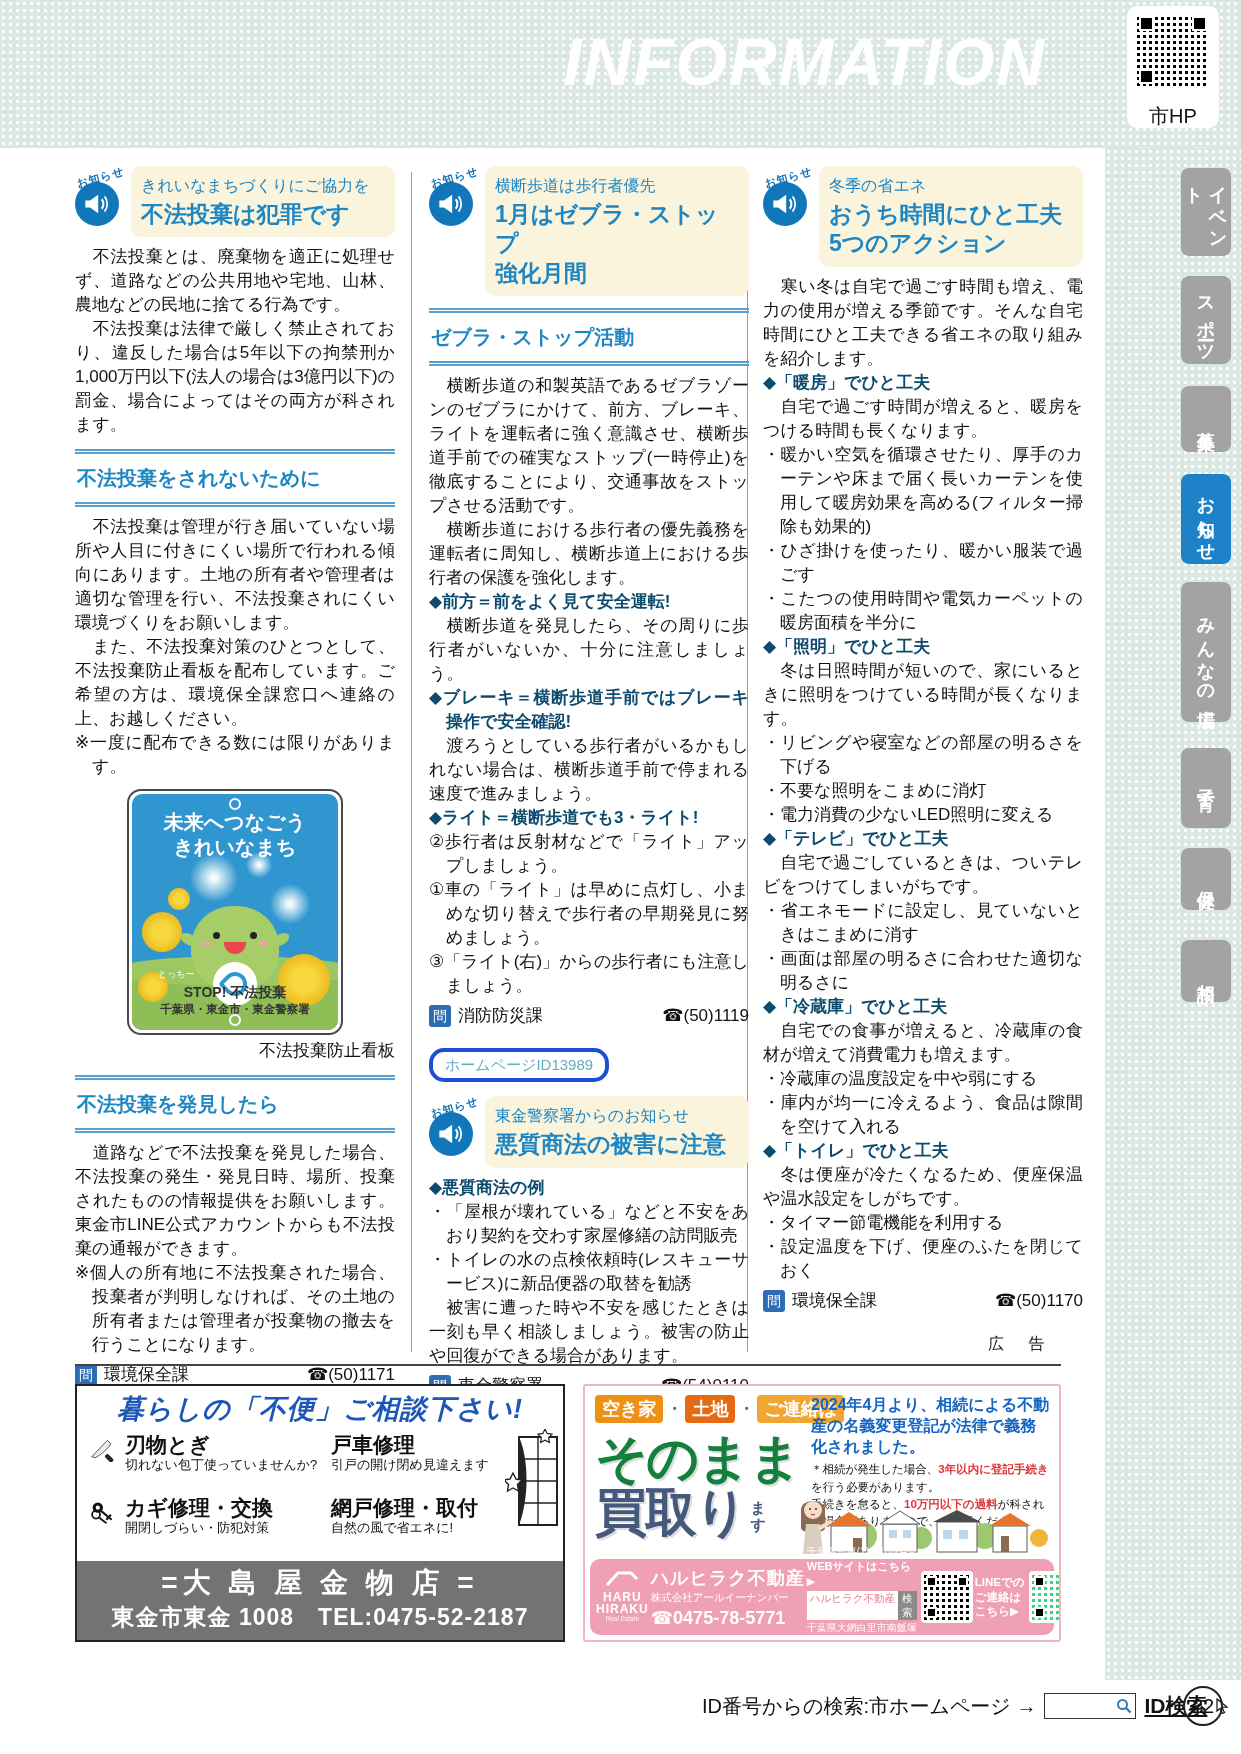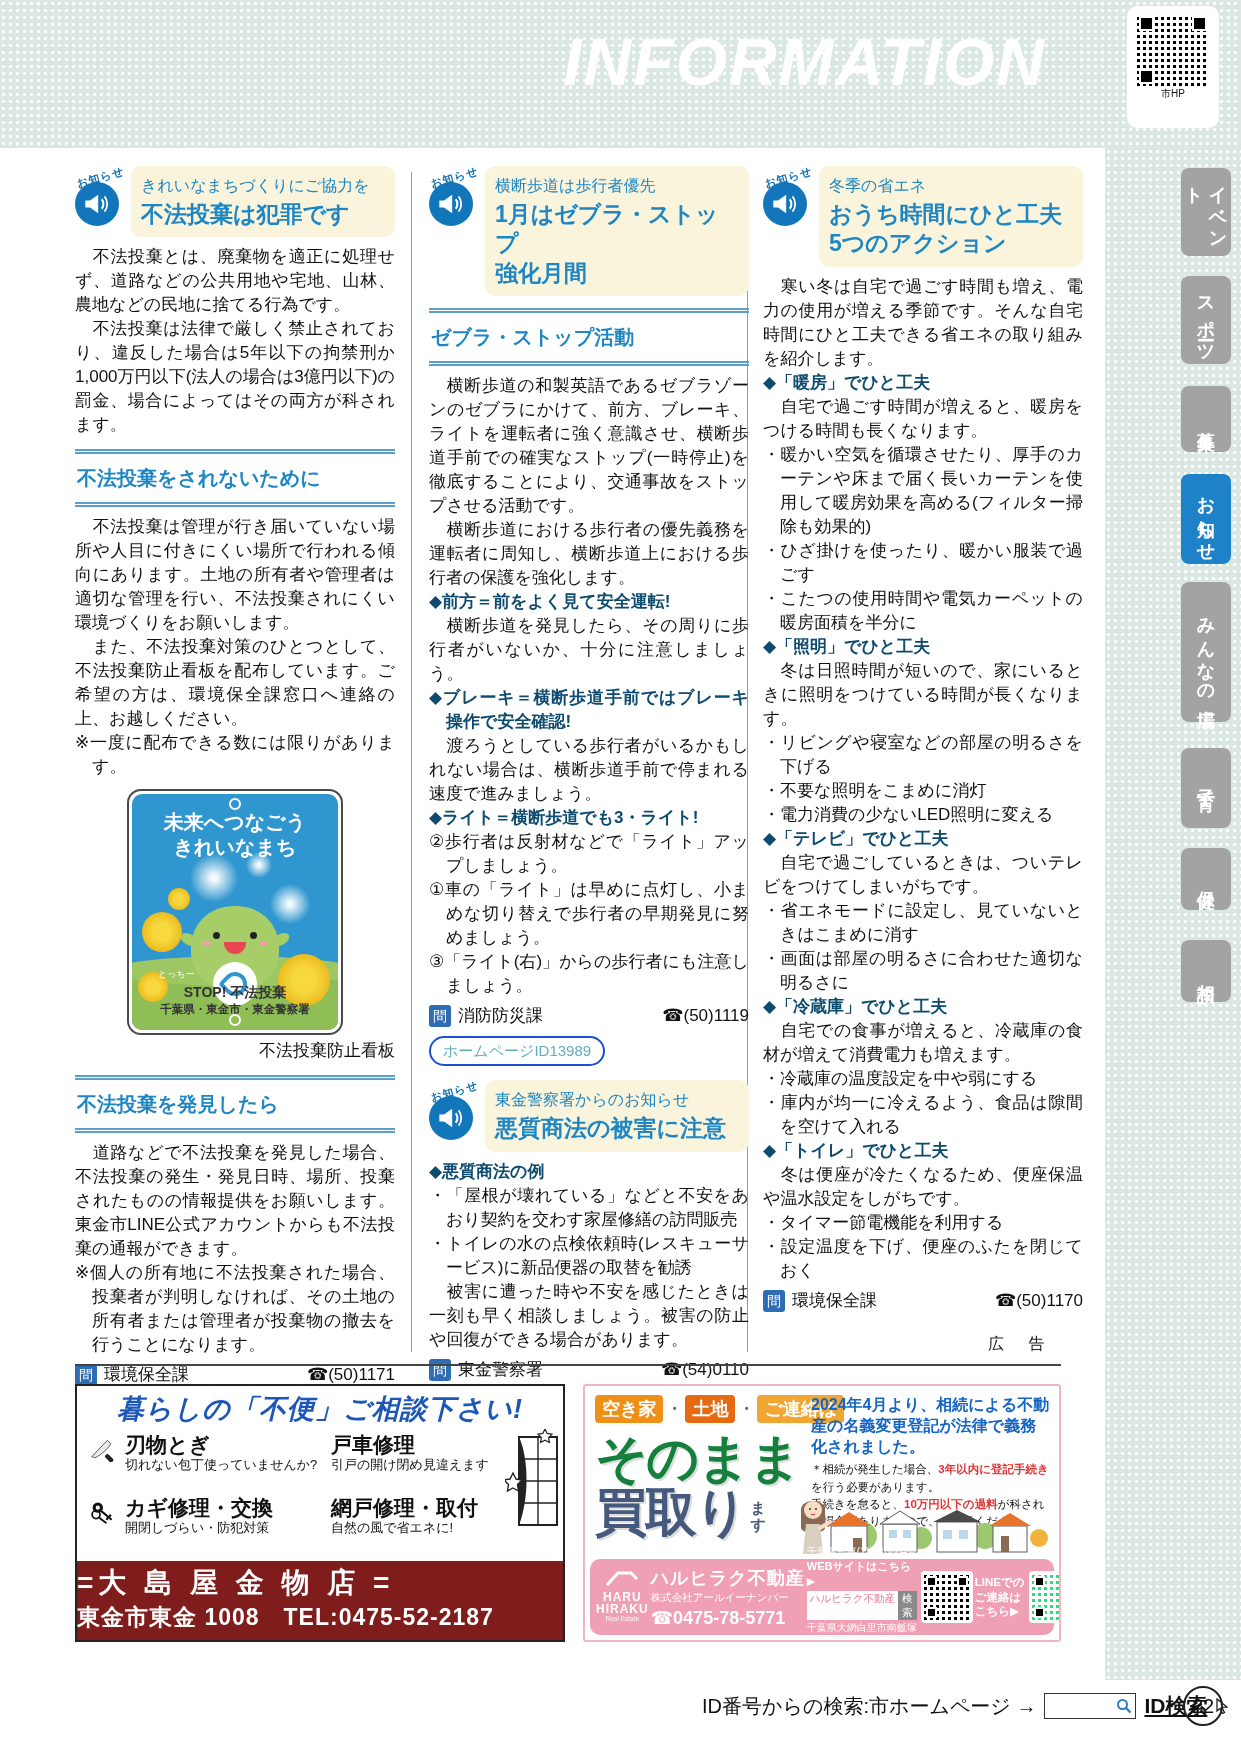--- a/index.html
+++ b/index.html
@@ -7,21 +7,21 @@
        font-family:"Liberation Sans","DejaVu Sans",sans-serif;color:#111;}
   .dotbg{background-color:#dbe7e2;
          background-image:radial-gradient(rgba(255,255,255,.92) 1.4px, rgba(255,255,255,0) 1.6px);
          background-size:7px 7px;}
   
   .band{position:absolute;left:0;top:0;width:100%;height:148px;}
   .information{position:absolute;right:195px;top:24px;font-size:66px;font-weight:bold;
                font-style:italic;color:#fff;letter-spacing:2px;white-space:nowrap;}
   .hp-box{position:absolute;right:22px;top:6px;width:92px;height:122px;background:#fff;
           border-radius:10px;z-index:6;text-align:center;padding-top:8px;box-sizing:border-box;}
-  .hp-cap{font-size:10px;margin-top:1px;color:#111;}
+  .hp-cap{font-size:20px;margin-top:17px;color:#111;}
   
   .qr{width:72px;height:72px;margin:0 auto;position:relative;
       background:repeating-linear-gradient(0deg,#000 0 3px,#fff 3px 6px),
                  repeating-linear-gradient(90deg,#000 0 3px,#fff 3px 6px);
       background-blend-mode:screen;}
   .qr::before,.qr::after,.qr .f{content:"";position:absolute;width:15px;height:15px;background:#000;
       box-shadow:inset 0 0 0 2px #fff, inset 0 0 0 5px #000;}
   .qr::before{left:2px;top:2px;} .qr::after{right:2px;top:2px;} .qr .f{left:2px;bottom:2px;}
   .qr.small{width:46px;height:46px;margin:0;}
   .qr.small::before,.qr.small::after,.qr.small .f{width:11px;height:11px;}
@@ -50,22 +50,22 @@
   .art-title{color:#1e86c3;font-size:23px;font-weight:bold;line-height:1.28;}
   .sec-head{color:#1e86c3;font-size:20px;font-weight:bold;margin:12px 0 8px;padding:12px 2px;
             border-top:5px double #5d9fcb;border-bottom:5px double #5d9fcb;}
   p.body{margin:0;text-align:justify;}
   .hang{padding-left:17px;text-indent:-17px;}
   .bh{color:#0c4a6e;font-weight:bold;margin:0;text-align:justify;padding-left:17px;text-indent:-17px;}
   .contact{display:flex;align-items:center;margin-top:6px;font-size:17px;}
   .toi{flex:0 0 22px;height:22px;background:#2e6db4;color:#fff;border-radius:3px;display:flex;
        align-items:center;justify-content:center;font-size:14px;margin-right:7px;}
   .tel{margin-left:auto;}
-  .hp-pill{display:inline-block;border:2px solid #1d4ed8;color:#63aebc;border-radius:15px;
-           padding:1px 12px;font-size:15px;margin-top:8px;}
+  .hp-pill{display:inline-block;border:4px solid #1d4ed8;color:#63aebc;border-radius:15px;
+           padding:1px 12px;font-size:15px;margin-top:20px;}
   
   .sign{width:206px;margin:10px auto 4px;border:2px solid #4a4a4a;border-radius:14px;
         background:#fff;padding:3px;}
   .sign-in{position:relative;height:236px;background:#2f96cf;border-radius:10px;overflow:hidden;}
   .screw{position:absolute;left:50%;transform:translateX(-50%);width:8px;height:8px;
          border:2px solid #fff;border-radius:50%;z-index:5;}
   .screw.t{top:4px;background:#2f96cf;} .screw.b{bottom:4px;background:#8fbd56;}
   .sign-title{position:relative;z-index:2;text-align:center;color:#fff;font-weight:bold;
               font-size:20px;line-height:1.25;margin-top:16px;}
   .grass{position:absolute;left:0;right:0;bottom:0;height:60px;background:#8fbd56;z-index:1;}
@@ -104,21 +104,21 @@
            box-sizing:border-box;background:#fff;display:flex;flex-direction:column;}
   .adl-title{text-align:center;color:#1c57b8;font-size:27px;font-weight:bold;font-style:italic;
              margin-top:5px;letter-spacing:1px;}
   .adl-grid{display:grid;grid-template-columns:240px 1fr;gap:4px 2px;padding:6px 62px 6px 12px;
             position:relative;flex:1;}
   .svc{display:flex;gap:6px;}
   .svc-icon{flex:0 0 30px;padding-top:3px;}
   .svc-name{font-size:21px;font-weight:bold;line-height:1.15;}
   .svc-desc{font-size:13px;line-height:1.25;}
   .win-ill{position:absolute;right:2px;top:2px;}
-  .adl-band{background:#7f1d1d;color:#fff;padding:3px 0 7px;}
+  .adl-band{background:#737373;color:#fff;text-align:center;padding:3px 0 7px;}
   .adl-shop{font-size:28px;font-weight:bold;letter-spacing:5px;}
   .adl-addr{font-size:23px;font-weight:bold;letter-spacing:1px;}
   .ad-right{position:absolute;left:583px;top:1384px;width:478px;height:258px;border:2.5px solid #f2b5c2;
             box-sizing:border-box;background:#fff;border-radius:3px;overflow:hidden;}
   .badges{position:absolute;left:10px;top:9px;display:flex;align-items:center;gap:3px;}
   .bdg{color:#fff;font-weight:bold;font-size:18px;padding:2px 7px;border-radius:4px;white-space:nowrap;}
   .bdg.b0{background:#ee9015;} .bdg.b1{background:#e66a12;} .bdg.b2{background:#f0a631;}
   .bsep{color:#666;font-weight:bold;font-size:16px;}
   .bigline{position:absolute;left:10px;top:46px;}
   .big-orange{font-size:52px;font-weight:bold;color:#15803d;line-height:1;letter-spacing:-2px;

